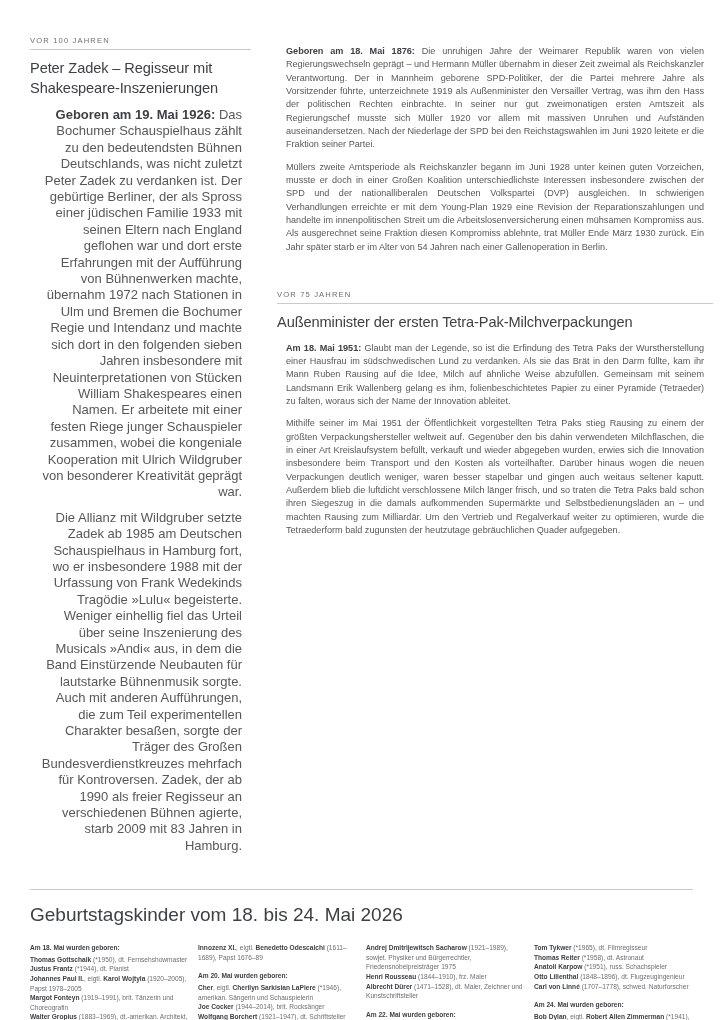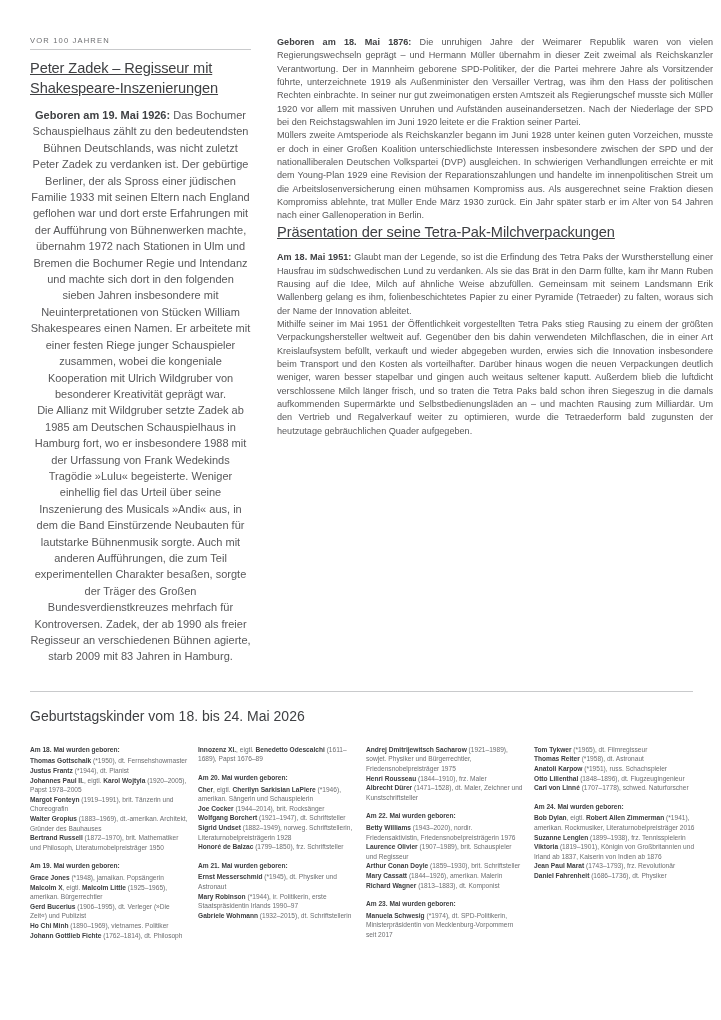--- a/index.html
+++ b/index.html
@@ -42,34 +42,33 @@
     font-weight:400;
   }
   .kicker.second{ margin-top:36px; }
 
   
   h2.headline{
     margin:0 0 9px 0;
     font-weight:400;
     color:#3f4043;
     letter-spacing:-0.1px;
-    text-decoration:underline;
   }
   .col-left h2.headline{ font-size:14.6px; line-height:19.5px; }
   .col-right h2.headline{ font-size:14.6px; line-height:19.5px; }
 
   
   .body p{
-    margin:0;
+    margin:9px;
     color:#58585a;
   }
   .col-left .body p{
-    font-size:11px;
+    font-size:13px;
     line-height:16.4px;
-    text-align:center;
+    text-align:right;
   }
   .col-right .body p{
     font-size:9.1px;
     line-height:13.35px;
     text-align:justify;
     text-justify:inter-word;
   }
   .lead{ font-weight:700; color:#3f4043; }
 
   
@@ -77,21 +76,21 @@
     border:0;
     border-top:1px solid #c9cacc;
     margin:26px 0 0 0;
     height:0;
   }
 
   
   .birthday-section{ margin-top:16px; }
   h3.birthday-title{
     margin:0 0 20px 0;
-    font-size:14px;
+    font-size:19px;
     line-height:17px;
     font-weight:400;
     color:#3f4043;
     letter-spacing:0px;
   }
   .bd-columns{
     display:flex;
     gap:0px;
   }
   .bd-col{
@@ -135,21 +134,22 @@
       </div>
     </div>
 
     <div class="col-right">
 
       <div class="body">
         <p><span class="lead">Geboren am 18. Mai 1876:</span><span> Die unruhigen Jahre der Weimarer Republik waren von vielen Regierungswechseln geprägt – und Hermann Müller übernahm in dieser Zeit zweimal als Reichskanzler Verantwortung. Der in Mannheim geborene SPD-Politiker, der die Partei mehrere Jahre als Vorsitzender führte, unterzeichnete 1919 als Außenminister den Versailler Vertrag, was ihm den Hass der politischen Rechten einbrachte. In seiner nur gut zweimonatigen ersten Amtszeit als Regierungschef musste sich Müller 1920 vor allem mit massiven Unruhen und Aufständen auseinandersetzen. Nach der Niederlage der SPD bei den Reichstagswahlen im Juni 1920 leitete er die Fraktion seiner Partei.</span></p>
         <p>Müllers zweite Amtsperiode als Reichskanzler begann im Juni 1928 unter keinen guten Vorzeichen, musste er doch in einer Großen Koalition unterschiedlichste Interessen insbesondere zwischen der SPD und der nationalliberalen Deutschen Volkspartei (DVP) ausgleichen. In schwierigen Verhandlungen erreichte er mit dem Young-Plan 1929 eine Revision der Reparationszahlungen und handelte im innenpolitischen Streit um die Arbeitslosenversicherung einen mühsamen Kompromiss aus. Als ausgerechnet seine Fraktion diesen Kompromiss ablehnte, trat Müller Ende März 1930 zurück. Ein Jahr später starb er im Alter von 54 Jahren nach einer Gallenoperation in Berlin.</p>
       </div>
 
-      <h2 class="headline">Präsentation der seine Tetra-Pak-Milchverpackungen</h2>
+      <div class="kicker second">VOR 75 JAHREN</div>
+      <h2 class="headline">Außenminister der ersten Tetra-Pak-Milchverpackungen</h2>
       <div class="body">
         <p><span class="lead">Am 18. Mai 1951:</span><span> Glaubt man der Legende, so ist die Erfindung des Tetra Paks der Wurstherstellung einer Hausfrau im südschwedischen Lund zu verdanken. Als sie das Brät in den Darm füllte, kam ihr Mann Ruben Rausing auf die Idee, Milch auf ähnliche Weise abzufüllen. Gemeinsam mit seinem Landsmann Erik Wallenberg gelang es ihm, folienbeschichtetes Papier zu einer Pyramide (Tetraeder) zu falten, woraus sich der Name der Innovation ableitet.</span></p>
         <p>Mithilfe seiner im Mai 1951 der Öffentlichkeit vorgestellten Tetra Paks stieg Rausing zu einem der größten Verpackungshersteller weltweit auf. Gegenüber den bis dahin verwendeten Milchflaschen, die in einer Art Kreislaufsystem befüllt, verkauft und wieder abgegeben wurden, erwies sich die Innovation insbesondere beim Transport und den Kosten als vorteilhafter. Darüber hinaus wogen die neuen Verpackungen deutlich weniger, waren besser stapelbar und gingen auch weitaus seltener kaputt. Außerdem blieb die luftdicht verschlossene Milch länger frisch, und so traten die Tetra Paks bald schon ihren Siegeszug in die damals aufkommenden Supermärkte und Selbstbedienungsläden an – und machten Rausing zum Milliardär. Um den Vertrieb und Regalverkauf weiter zu optimieren, wurde die Tetraederform bald zugunsten der heutzutage gebräuchlichen Quader aufgegeben.</p>
       </div>
 
     </div>
   </div>
 
   <hr class="rule">
 

